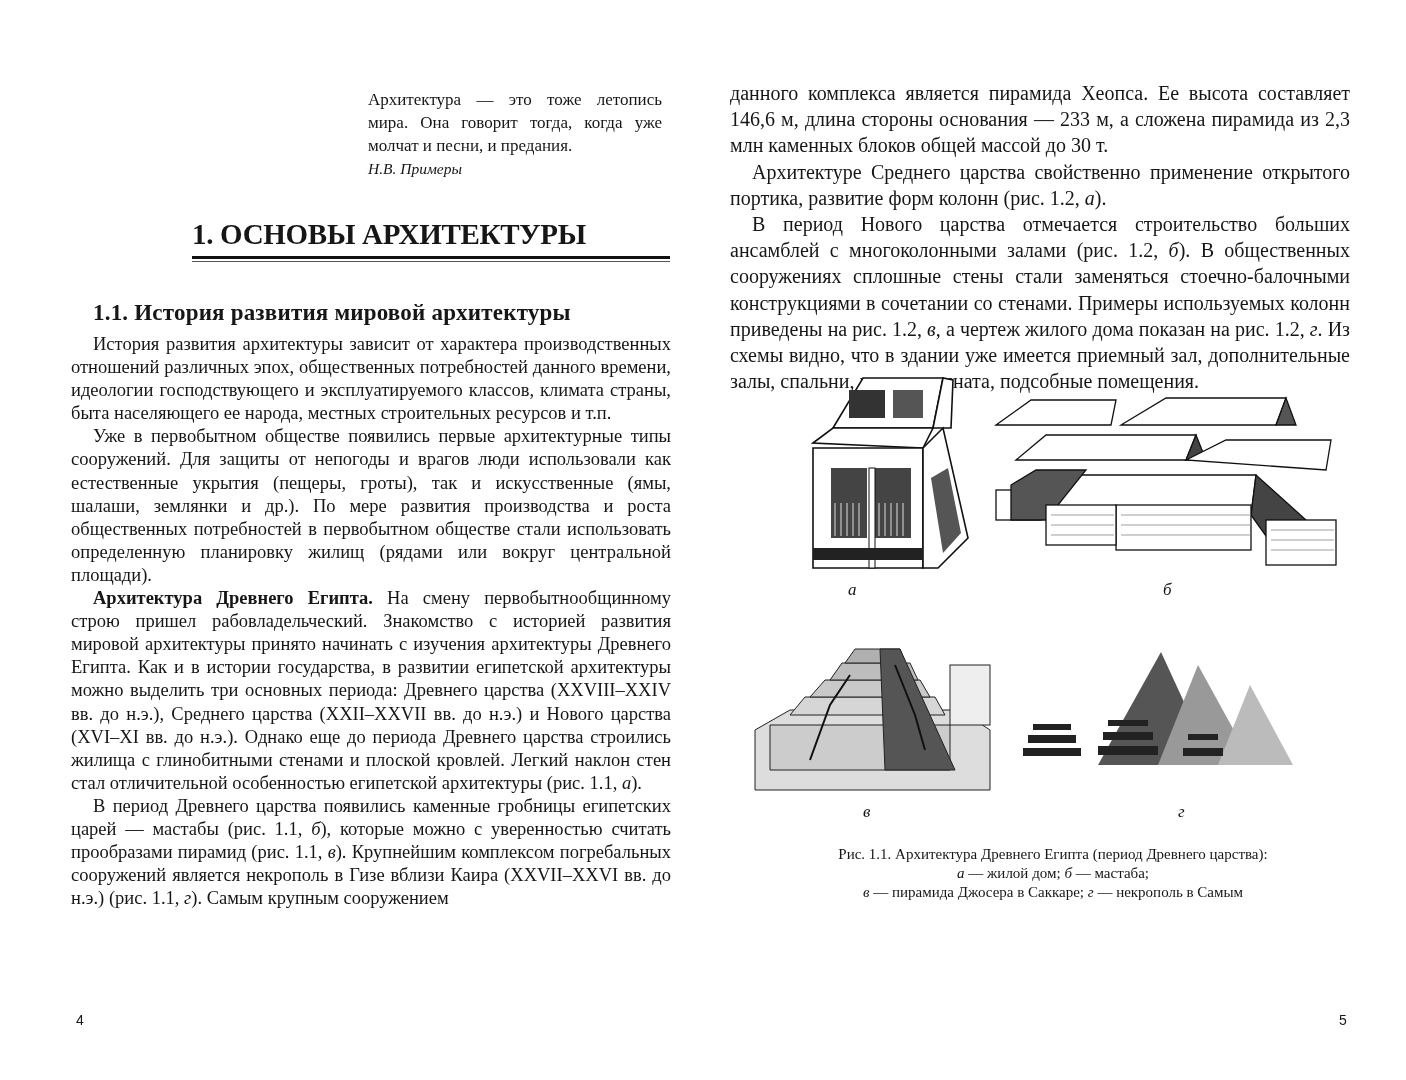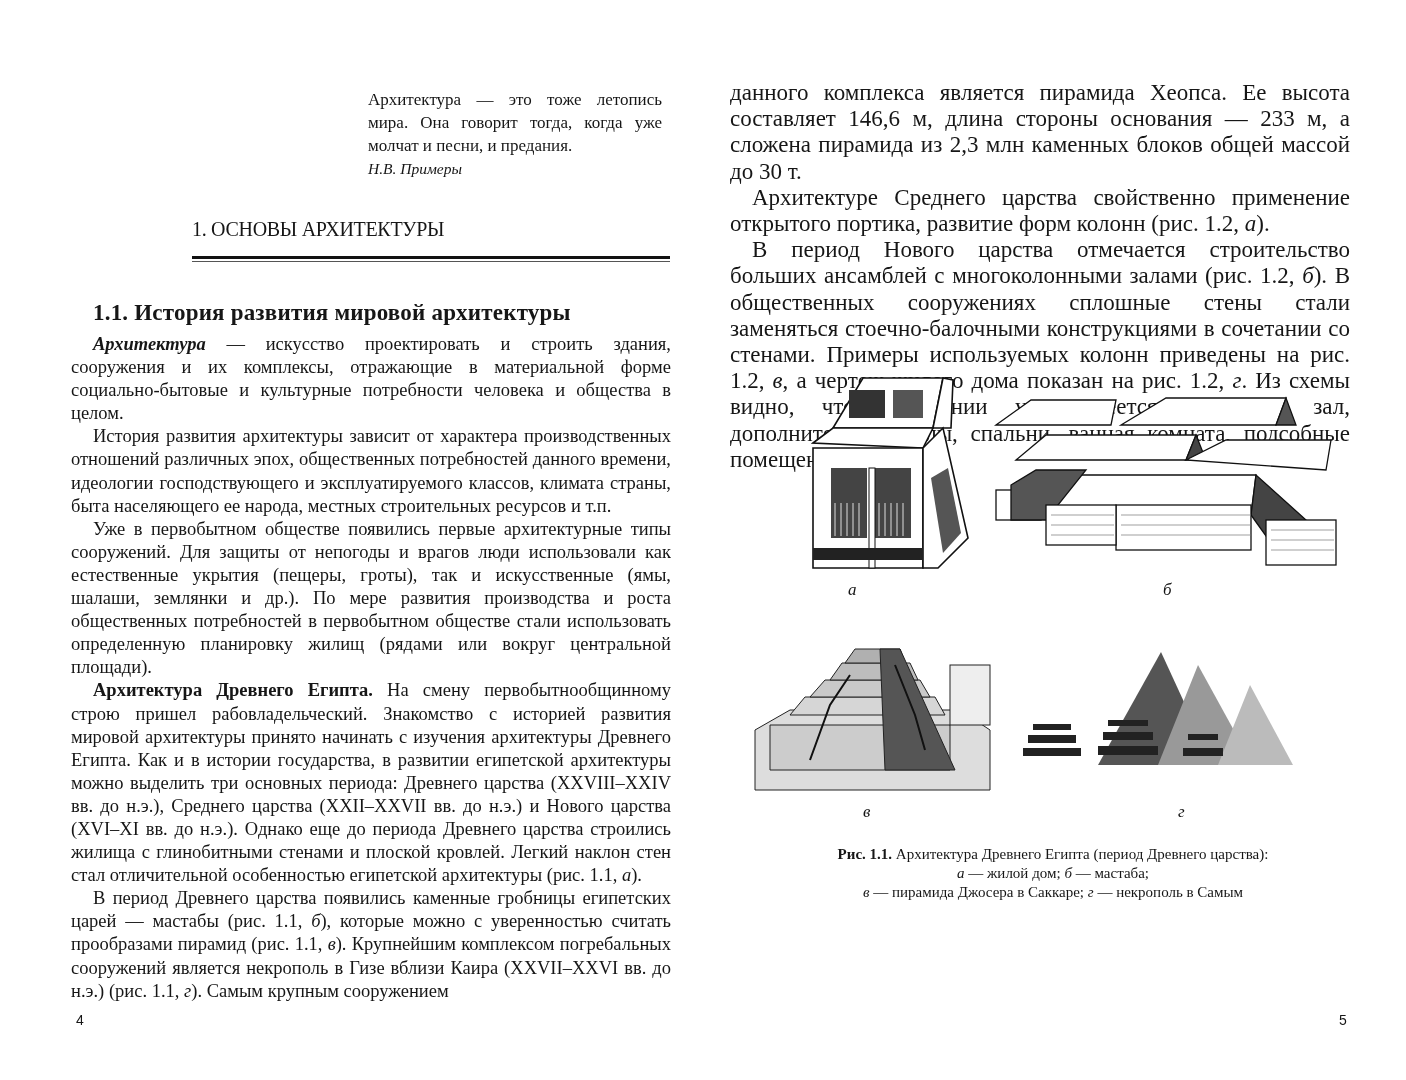--- a/index.html
+++ b/index.html
@@ -2,54 +2,53 @@
 <html><head>
 <meta charset="utf-8">
 <style>
   html, body { margin:0; padding:0; background:#ffffff; }
   body { width:1406px; height:1080px; position:relative; overflow:hidden; font-family:"Liberation Serif", serif; color:#161616; }
   .page { position:absolute; top:0; height:848px; }
   .page-left { left:0; width:703px; }
   .page-right { left:703px; width:703px; }
   .epigraph { position:absolute; left:368px; top:88px; width:294px; font-size:17px; line-height:23px; text-align:justify; text-align-last:left; }
   .epigraph .author { display:block; text-align:right; font-style:italic; font-size:15.5px; margin-top:0px; padding-right:12px; }
-  .chapter-title { position:absolute; left:192px; top:218px; width:478px; font-weight:normal; font-size:20px; letter-spacing:-0.3px; }
+  .chapter-title { position:absolute; left:192px; top:218px; width:478px; font-weight:bold; font-size:29px; letter-spacing:-0.3px; }
   .chapter-rule { position:absolute; left:192px; top:256px; width:478px; height:3px; background:#111; }
   .chapter-rule2 { position:absolute; left:192px; top:261px; width:478px; height:1px; background:#555; }
   .section-title { position:absolute; left:93px; top:300px; font-weight:bold; font-size:23px; letter-spacing:0.2px; }
   .body-left { position:absolute; left:71px; top:333px; width:600px; font-size:18.5px; line-height:23.1px; text-align:justify; }
   .body-left p, .body-right p { margin:0; text-indent:22px; }
   .body-left p.noindent, .body-right p.noindent { text-indent:0; }
   .term { font-style:italic; font-weight:bold; }
   .lead { font-weight:bold; }
   .it { font-style:italic; }
-  .body-right { position:absolute; left:27px; top:80px; width:620px; font-size:23px; line-height:26.2px; text-align:justify; }
+  .body-right { position:absolute; left:27px; top:80px; width:620px; font-size:20px; line-height:26.2px; text-align:justify; }
   .figure { position:absolute; }
   .fig-label { position:absolute; font-style:italic; font-size:17px; }
   .caption { position:absolute; left:70px; top:845px; width:560px; text-align:center; font-size:15px; line-height:19px; }
-  .caption .lead { font-weight:bold; }
+  .caption .lead { font-weight:normal; }
   .page-num { position:absolute; top:1012px; font-family:"Liberation Sans", sans-serif; font-size:14px; }
 </style>
 </head>
 <body>
 
 <div class="page page-left">
   <div class="epigraph">
     <span>Архитектура — это тоже летопись мира. Она говорит тогда, когда уже молчат и песни, и предания.</span>
     <span class="author">Н.В. Примеры</span>
   </div>
 
   <div class="chapter-title">1. ОСНОВЫ АРХИТЕКТУРЫ</div>
   <div class="chapter-rule"></div>
   <div class="chapter-rule2"></div>
 
   <div class="section-title">1.1. История развития мировой архитектуры</div>
 
   <div class="body-left">
-    <p><span class="term">Архитектура</span><span> — искусство проектировать и строить здания, сооружения и их комплексы, отражающие в материальной форме социально-бытовые и культурные потребности человека и общества в целом.</span></p>
     <p><span>История развития архитектуры зависит от характера производственных отношений различных эпох, общественных потребностей данного времени, идеологии господствующего и эксплуатируемого классов, климата страны, быта населяющего ее народа, местных строительных ресурсов и т.п.</span></p>
     <p><span>Уже в первобытном обществе появились первые архитектурные типы сооружений. Для защиты от непогоды и врагов люди использовали как естественные укрытия (пещеры, гроты), так и искусственные (ямы, шалаши, землянки и др.). По мере развития производства и роста общественных потребностей в первобытном обществе стали использовать определенную планировку жилищ (рядами или вокруг центральной площади).</span></p>
     <p><span class="lead">Архитектура Древнего Египта.</span><span> На смену первобытнообщинному строю пришел рабовладельческий. Знакомство с историей развития мировой архитектуры принято начинать с изучения архитектуры Древнего Египта. Как и в истории государства, в развитии египетской архитектуры можно выделить три основных периода: Древнего царства (XXVIII–XXIV вв. до н.э.), Среднего царства (XXII–XXVII вв. до н.э.) и Нового царства (XVI–XI вв. до н.э.). Однако еще до периода Древнего царства строились жилища с глинобитными стенами и плоской кровлей. Легкий наклон стен стал отличительной особенностью египетской архитектуры (рис. 1.1, </span><span class="it">а</span><span>).</span></p>
     <p><span>В период Древнего царства появились каменные гробницы египетских царей — мастабы (рис. 1.1, </span><span class="it">б</span><span>), которые можно с уверенностью считать прообразами пирамид (рис. 1.1, </span><span class="it">в</span><span>). Крупнейшим комплексом погребальных сооружений является некрополь в Гизе вблизи Каира (XXVII–XXVI вв. до н.э.) (рис. 1.1, </span><span class="it">г</span><span>). Самым крупным сооружением</span></p>
   </div>
 
   <div class="page-num" style="left:76px;">4</div>
 </div>
 
 <div class="page page-right">

